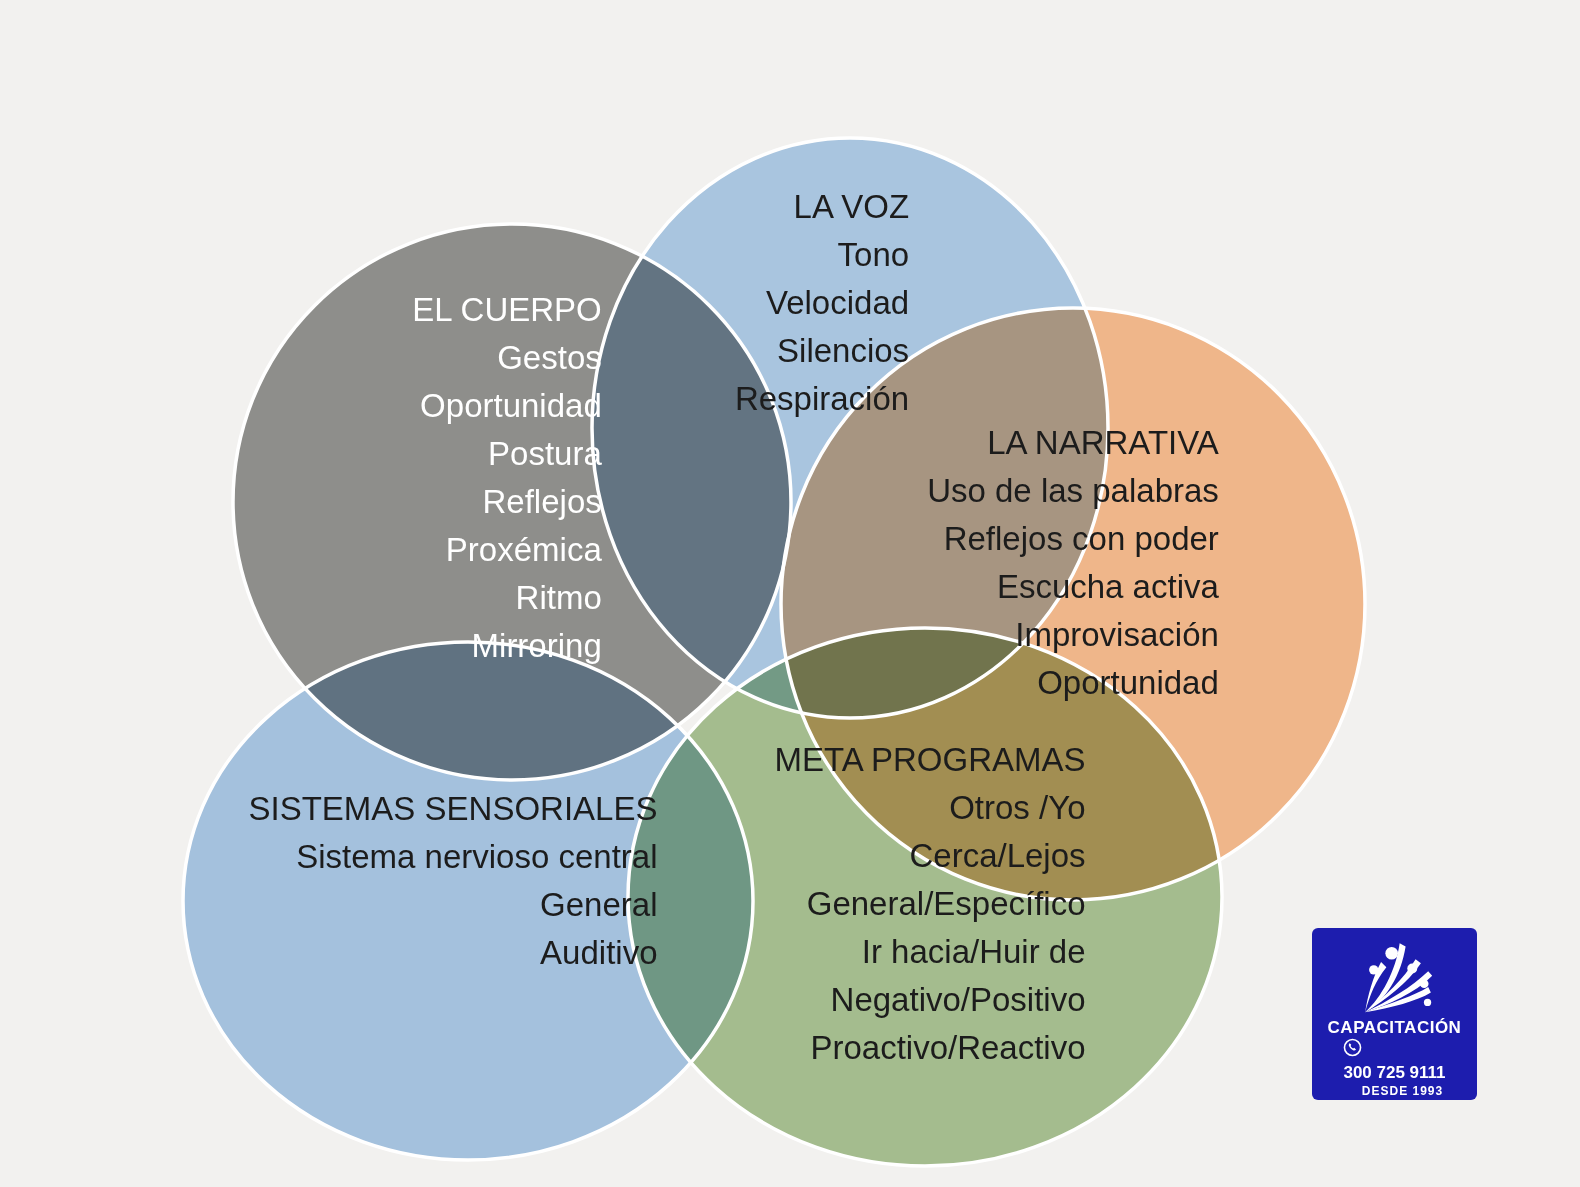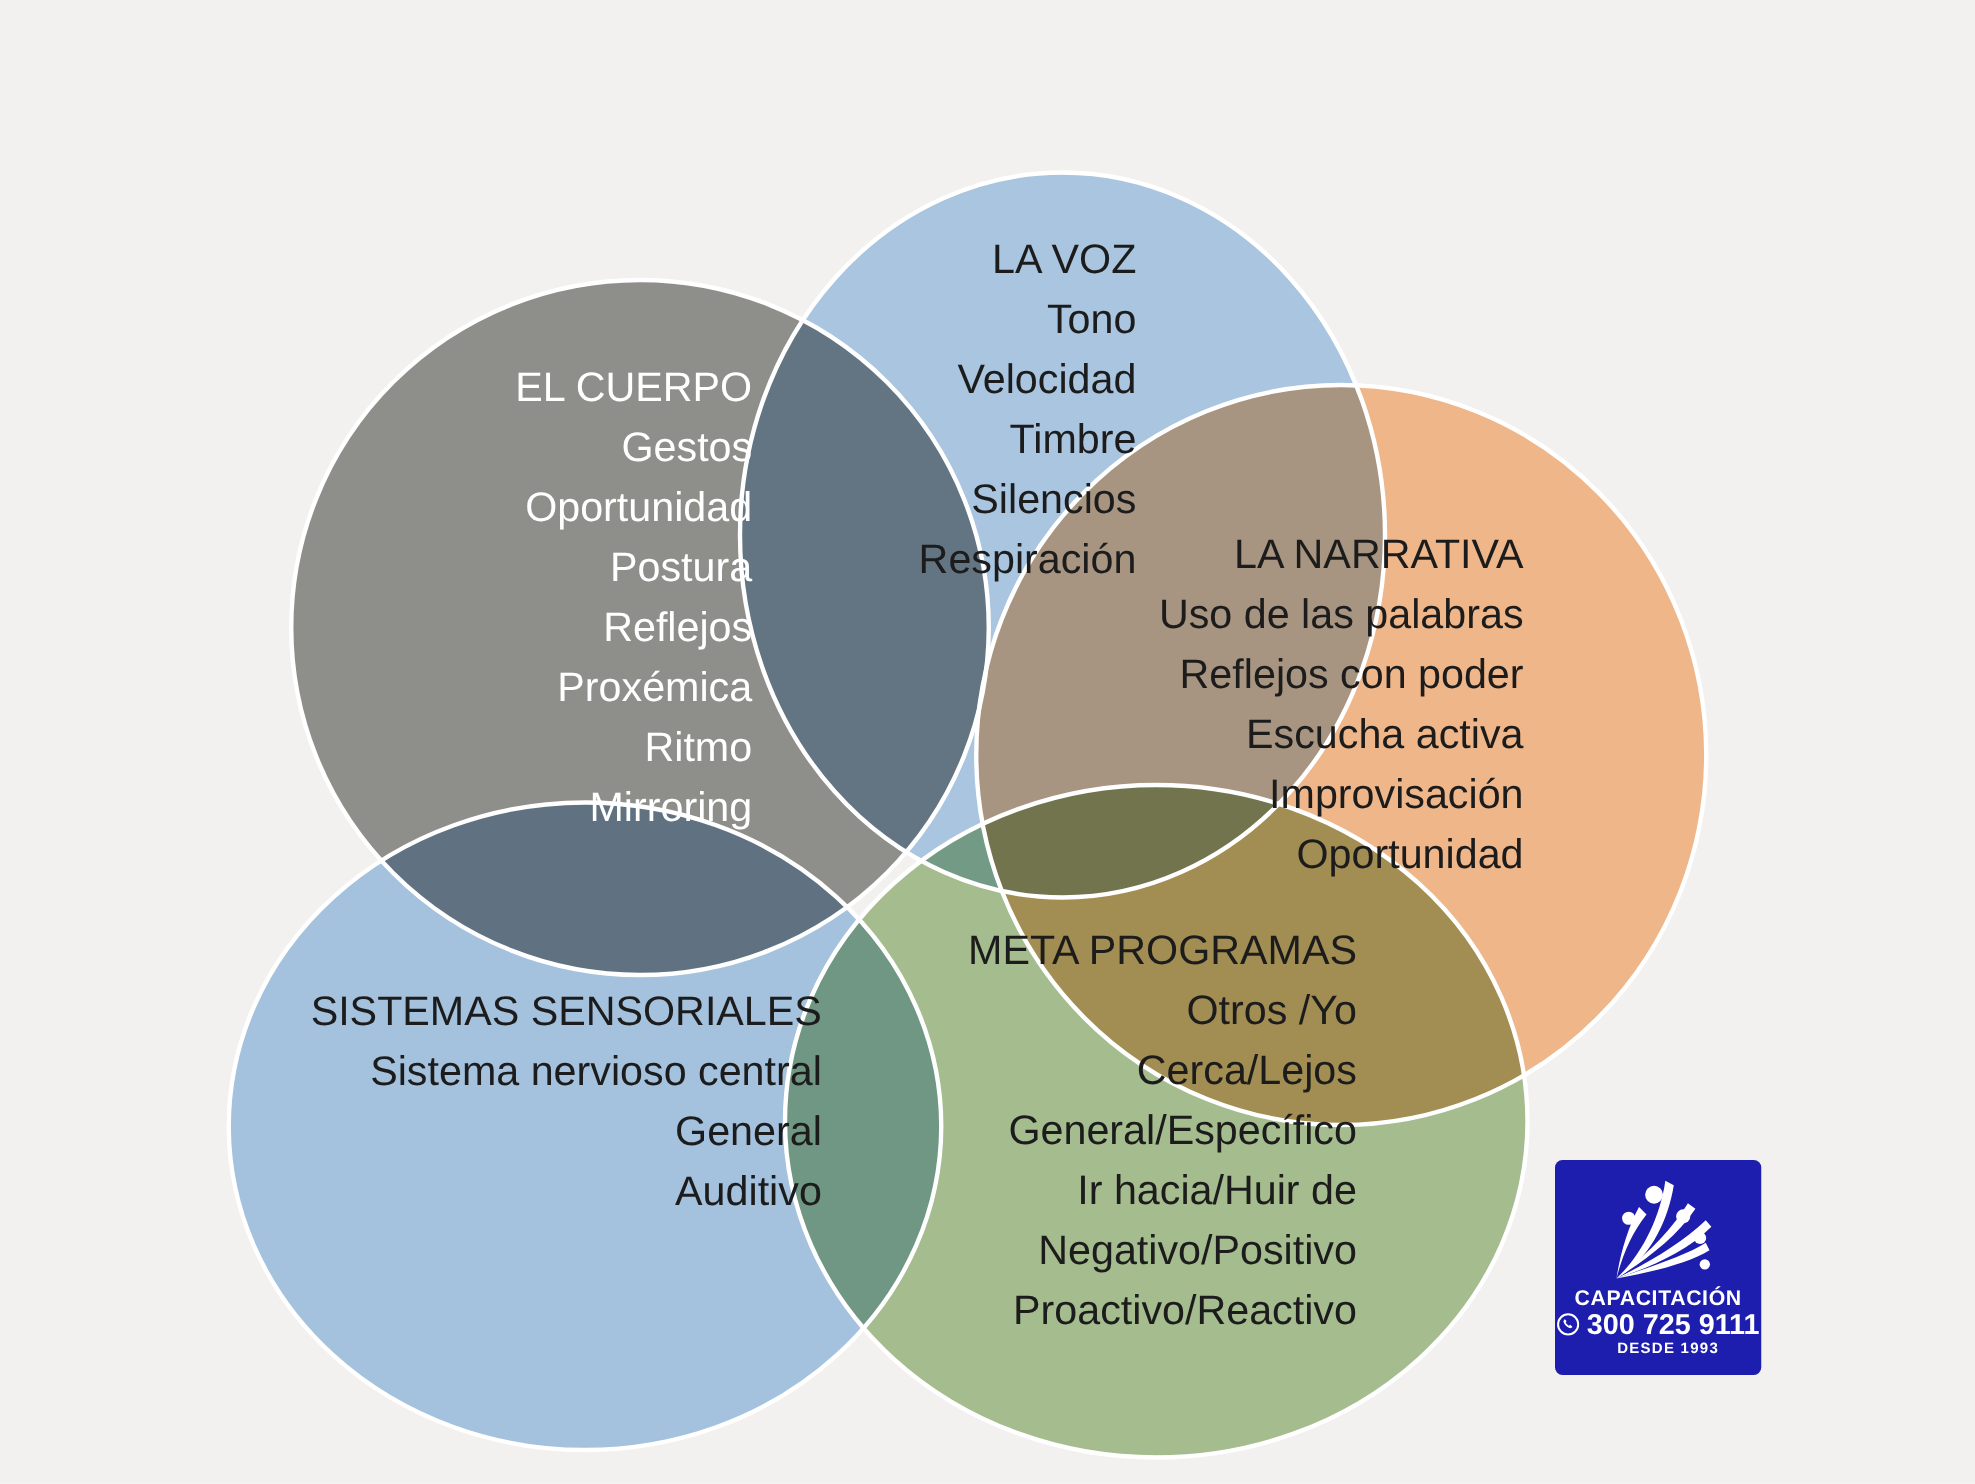--- a/index.html
+++ b/index.html
@@ -49,46 +49,46 @@
   }
   .vblock div { min-height: 48px; }
   .vblock.cuerpo { left: 507px; top: 286px; color: var(--cuerpo-text, #fff); }
   .vblock.voz       { left: 822px;  top: 183px; }
   .vblock.narrativa { left: 1073px; top: 419px; }
   .vblock.sensoriales { left: 453px; top: 785px; }
   .vblock.metaprog  { left: 930px;  top: 736px; }
 
   .logo {
     position: absolute;
-    left: 1244px;
+    left: 1312px;
     top: 928px;
     width: 165px;
     height: 172px;
     border-radius: 6px;
     display: flex;
     flex-direction: column;
     align-items: center;
     color: var(--logo-text, #fff);
     background: #1D1DAE;
   }
   .logo-art { margin-top: 6px; height: 94px; }
   .logo-brand {
     font-size: 17px;
     line-height: 21px;
     font-weight: bold;
     letter-spacing: 0.5px;
   }
   .logo-phone-row {
     display: flex;
-    align-items: center;
     justify-content: center;
     gap: 5px;
-    font-size: 23px;
+    font-size: 17px;
     line-height: 21px;
     font-weight: bold;
+    flex-direction: column;
   }
   .logo-since {
     font-size: 12px;
     line-height: 17px;
     font-weight: bold;
     letter-spacing: 1px;
     padding-left: 16px;
   }
 </style>
 </head>
@@ -124,21 +124,20 @@
     <div>Reflejos</div>
     <div>Proxémica</div>
     <div>Ritmo</div>
     <div>Mirroring</div>
   </div>
 
   <div class="vblock voz">
     <div>LA VOZ</div>
     <div>Tono</div>
     <div>Velocidad</div>
-    <div>Timbre</div>
     <div>Silencios</div>
     <div>Respiración</div>
   </div>
 
   <div class="vblock narrativa">
     <div>LA NARRATIVA</div>
     <div>Uso de las palabras</div>
     <div>Reflejos con poder</div>
     <div>Escucha activa</div>
     <div>Improvisación</div>

